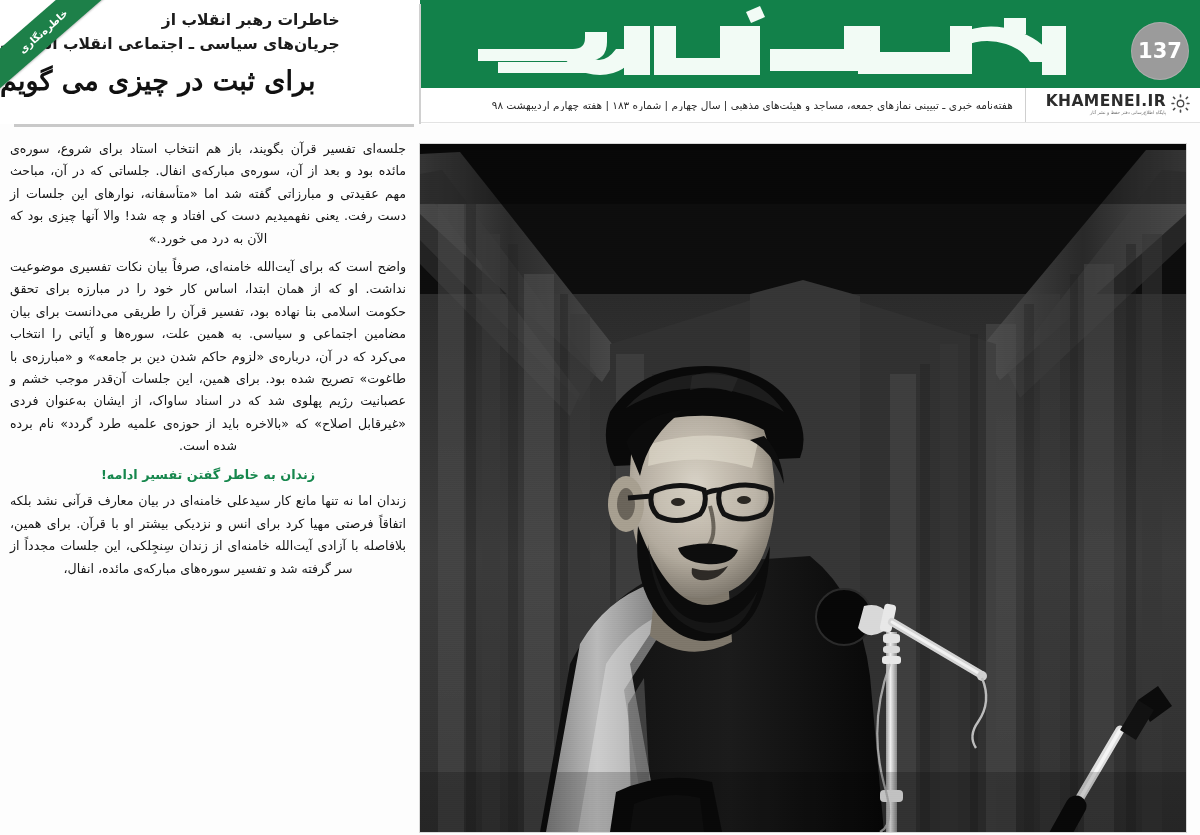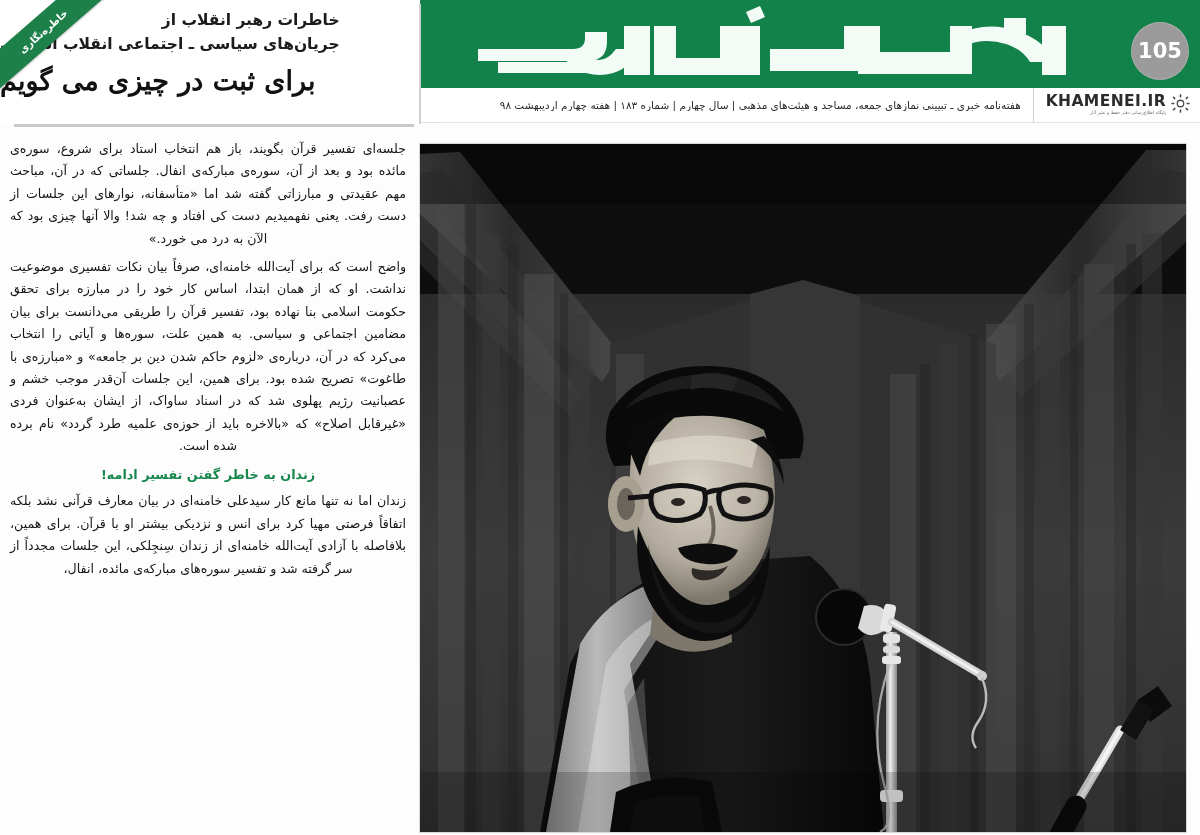--- a/index.html
+++ b/index.html
@@ -80,21 +80,21 @@
   }
 
   
   .sub-strip{
     position:absolute;left:420px;top:88px;width:780px;height:34px;
     background:#ffffff;display:flex;align-items:center;
     border-bottom:1px solid #e3e3e3;
   }
   .brandmark{
     display:flex;align-items:center;gap:5px;
-    padding:0 10px 0 12px;height:100%;
+    padding:0 10px 0 20px;height:100%;
     border-left:1px solid #cfcfcf;
   }
   .brandmark .gear{flex:0 0 auto;}
   .brandmark .bm-text{display:flex;flex-direction:column;line-height:1;}
   .bm-main{font-size:15.5px;font-weight:700;color:#2c2c2c;letter-spacing:.4px;}
   .bm-sub{font-size:4.6px;color:#6f6f6f;letter-spacing:.25px;margin-top:1.5px;direction:rtl;}
   .strip-meta{
     flex:1;direction:rtl;text-align:right;
     font-size:10.5px;color:#2a2a2a;padding-right:12px;letter-spacing:.1px;
     white-space:nowrap;overflow:hidden;
@@ -173,21 +173,21 @@
             <path d="M448 55 h60 v12 h-60 z"></path>
             <path d="M520 30 q30 -14 62 -2 q28 11 34 30 h-24 q-8 -13 -24 -18 q-22 -7 -42 2 z"></path>
             <path d="M566 14 h22 v16 h-22 z"></path>
             <path d="M604 22 h24 v49 h-24 z"></path>
             <path d="M60 58 h110 v11 h-110 z"></path>
           </g>
         </svg>
       </div>
     </div>
 
-    <div class="issue-badge">105</div>
+    <div class="issue-badge">137</div>
 
     <div class="sub-strip">
       <div class="brandmark">
         <span class="gear">
           <svg width="19" height="19" viewBox="0 0 24 24" aria-hidden="true">
             <g fill="#4a4a4a">
               <circle cx="12" cy="12" r="4.1" fill="none" stroke="#4a4a4a" stroke-width="1.6"></circle>
               <g>
                 <rect x="11" y="0.4" width="2" height="4" rx=".6"></rect>
                 <rect x="11" y="19.6" width="2" height="4" rx=".6"></rect>

